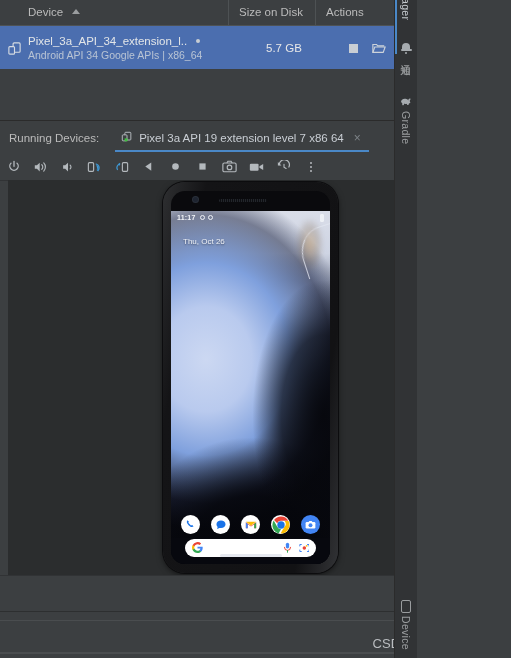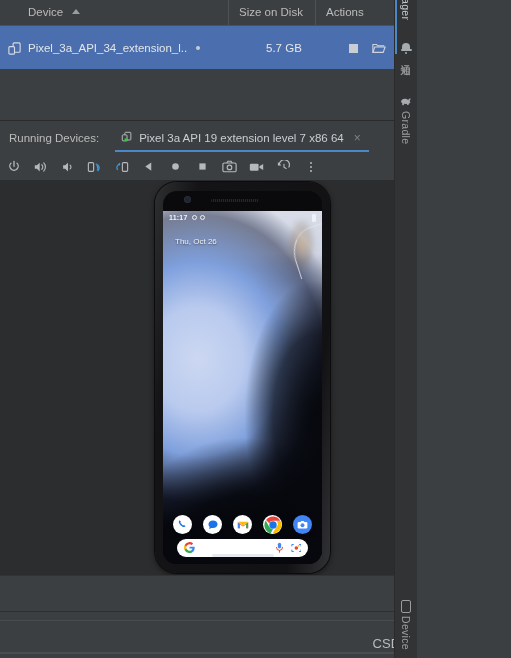--- a/index.html
+++ b/index.html
@@ -125,21 +125,21 @@
     background: #3c3f41;
     display: flex; align-items: center;
     padding-left: 6px;
     gap: 12px;
     border-bottom: 1px solid #313335;
   }
   .em-toolbar .ic { width: 15px; height: 15px; display:flex; align-items:center; justify-content:center; color:#b4b9bd; }
 
   
   .em-canvas {
-    position: absolute; left: 0; top: 180px;
+    position: absolute; left: 8px; top: 180px;
     width: 489px; height: 395px;
     background: #2b2d2e;
     overflow: hidden;
   }
 
   .phone {
     position: absolute; left: 155px; top: 2px;
     width: 175px; height: 391px;
     background: linear-gradient(100deg,#2e2f31 0%, #141416 18%, #121214 82%, #323336 100%);
     border-radius: 22px;
@@ -371,20 +371,21 @@
         <svg width="15" height="15" viewBox="0 0 16 16">
           <rect x="6.5" y="2" width="7.5" height="10" rx="1.1" fill="none" stroke="#d6dbe2" stroke-width="1.2"></rect>
           <rect x="2" y="6" width="6" height="8" rx="1" fill="#4b6eaf" stroke="#d6dbe2" stroke-width="1.2"></rect>
         </svg>
       </div>
       <div class="dm-cell dm-c-device">
         <div class="dev-name-line">
           <span class="dev-name">Pixel_3a_API_34_extension_l...</span>
           <span class="dev-dot"></span>
         </div>
+        <div class="dev-sub">Android API 34 Google APIs | x86_64</div>
       </div>
       <div class="dm-cell dm-c-size">5.7 GB</div>
       <div class="dm-cell dm-c-actions">
         <span class="act-ic">
             <span class="sq-stop"></span>
           </span>
         <span class="act-ic">
           <svg width="14" height="12" viewBox="0 0 16 13">
             <path d="M1 11.5V2.5h4.2l1.3 1.6H14" fill="none" stroke="#cdd3da" stroke-width="1.3"></path>
             <path d="M1 11.5L3.2 5.4H15L12.8 11.5z" fill="none" stroke="#cdd3da" stroke-width="1.3"></path>

